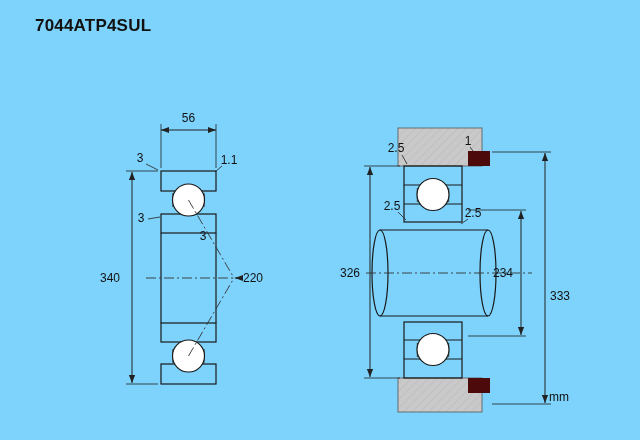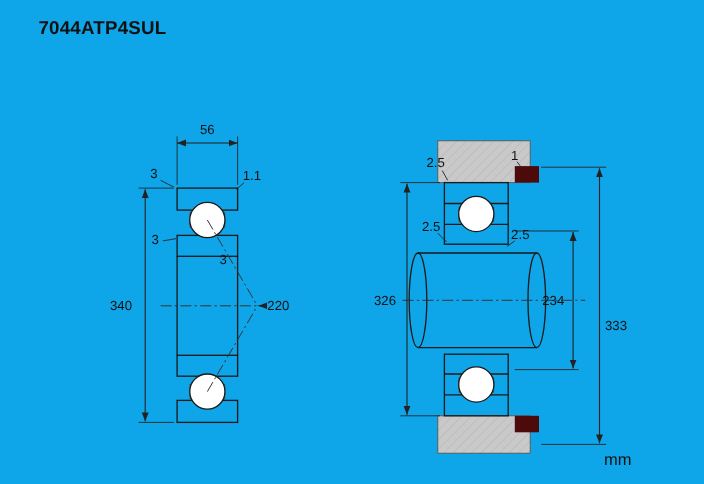--- a/index.html
+++ b/index.html
@@ -1,27 +1,27 @@
 <!DOCTYPE html>
 <html style="--ring: #e8572e; --ring-hatch: #b53a12; --housing: #c9c9c9; --housing-hatch: #b0b0b0; --accent-dark: #4d0a0a; --line: #1a1a1a;"><head>
 <meta charset="utf-8">
 <style>
   :root{
     --ring:#e8572e; --ring-hatch:#b53a12;
     --housing:#c9c9c9; --housing-hatch:#b0b0b0;
     --accent-dark:#4d0a0a; --line:#1a1a1a;
   }
   html,body{margin:0;padding:0;background:#ffffff;}
-  .page{position:relative;width:640px;height:440px;background:#0ea5e9;overflow:hidden;
+  .page{position:relative;width:640px;height:440px;background:#7dd3fc;overflow:hidden;
         font-family:"Liberation Sans", sans-serif;color:#111;}
   .title{position:absolute;left:35px;top:16px;font-size:17px;font-weight:700;letter-spacing:.2px;}
   .angle{position:absolute;left:184px;top:396px;font-size:13px;}
   .angle .val{margin-left:8px;}
   .angle .deg{vertical-align:super;font-size:9px;margin-left:4px;}
-  .unit{position:absolute;left:549px;top:410px;font-size:15px;}
+  .unit{position:absolute;left:549px;top:390px;font-size:12px;}
   svg text{font-family:"Liberation Sans", sans-serif;font-size:12px;fill:#111;}
   svg .outline{fill:none;stroke:var(--line);stroke-width:1.2;}
   svg .dimline{stroke:#222;stroke-width:1;fill:none;}
   svg .extline{stroke:#222;stroke-width:0.8;fill:none;}
   svg .leader{stroke:#222;stroke-width:0.8;fill:none;}
   svg .centerline{stroke:#333;stroke-width:0.9;fill:none;stroke-dasharray:10 3 2 3;}
   svg .cage{stroke:#555;stroke-width:1.4;fill:none;}
 </style>
 </head>
 <body>

